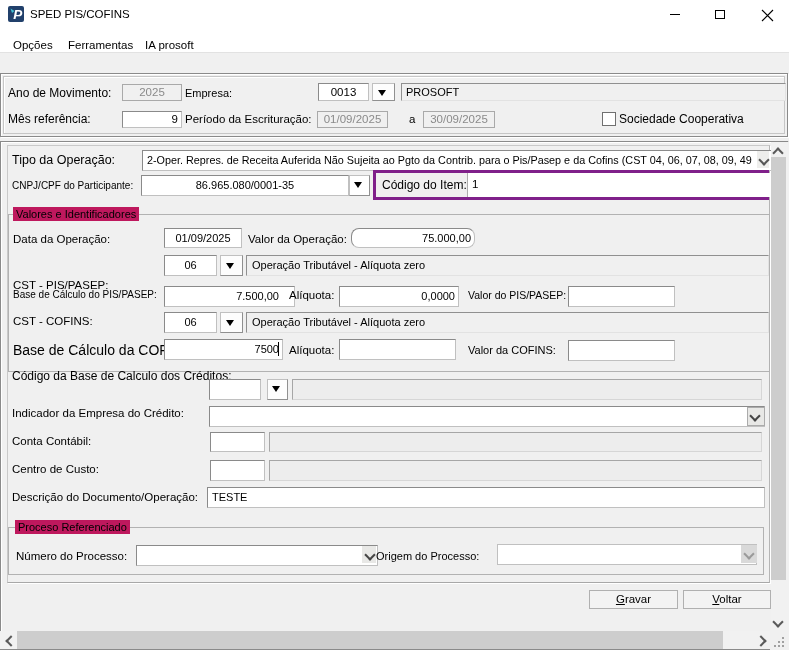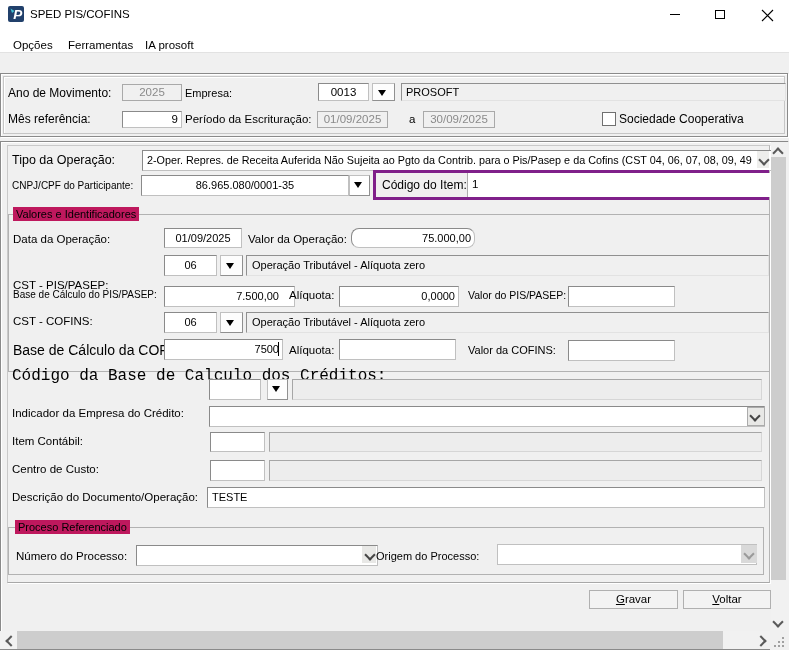--- a/index.html
+++ b/index.html
@@ -107,32 +107,32 @@
 <div class="ro" style="left:246px;top:312px;width:516px;height:19px;line-height:19px;padding-left:5px;">Operação Tributável - Alíquota zero</div>
 
 <div class="lb" style="left:13px;top:342px;font-size:14px;">Base de Cálculo da COFINS:</div>
 <div class="ed" style="left:164px;top:339px;width:114px;height:19px;line-height:19px;text-align:right;padding-right:3px;font-size:11px;">7500</div>
 <div class="ab" style="left:278px;top:342px;width:1px;height:14px;background:#000;"></div>
 <div class="lb" style="left:289px;top:342px;">Alíquota:</div>
 <div class="ed" style="left:339px;top:339px;width:115px;height:19px;"></div>
 <div class="lb" style="left:468px;top:342px;font-size:11px;">Valor da COFINS:</div>
 <div class="ed" style="left:568px;top:340px;width:105px;height:19px;"></div>
 
-<div class="lb" style="left:12px;top:368px;font-size:16px;font-family:Liberation Mono, monospace;">Código da Base de Calculo dos Créditos:</div>
+<div class="lb" style="left:12px;top:368px;font-size:12px;">Código da Base de Calculo dos Créditos:</div>
 <div class="ed" style="left:209px;top:379px;width:50px;height:19px;"></div>
 <div class="dbt" style="left:267px;top:379px;width:19px;height:19px;"></div>
 <div class="tri" style="left:272px;top:386px;"></div>
 <div class="gr" style="left:292px;top:379px;width:468px;height:19px;"></div>
 
 <div class="lb" style="left:12px;top:405px;">Indicador da Empresa do Crédito:</div>
 <div class="ed" style="left:209px;top:406px;width:554px;height:19px;"></div>
 <div class="ab" style="left:747px;top:407px;width:16px;height:17px;background:#e8e8e6;border:1px solid #ababab;"></div>
 <div class="chv" style="left:751px;top:412px;border-color:#454545;"></div>
 
-<div class="lb" style="left:12px;top:433px;">Item Contábil:</div>
+<div class="lb" style="left:12px;top:433px;">Conta Contábil:</div>
 <div class="ed" style="left:210px;top:432px;width:53px;height:18px;"></div>
 <div class="gr" style="left:269px;top:432px;width:491px;height:18px;"></div>
 
 <div class="lb" style="left:12px;top:461px;">Centro de Custo:</div>
 <div class="ed" style="left:210px;top:460px;width:53px;height:19px;"></div>
 <div class="gr" style="left:269px;top:460px;width:491px;height:19px;"></div>
 
 <div class="lb" style="left:12px;top:489px;">Descrição do Documento/Operação:</div>
 <div class="ed" style="left:207px;top:487px;width:552px;height:19px;line-height:19px;padding-left:4px;font-size:11px;">TESTE</div>
 

